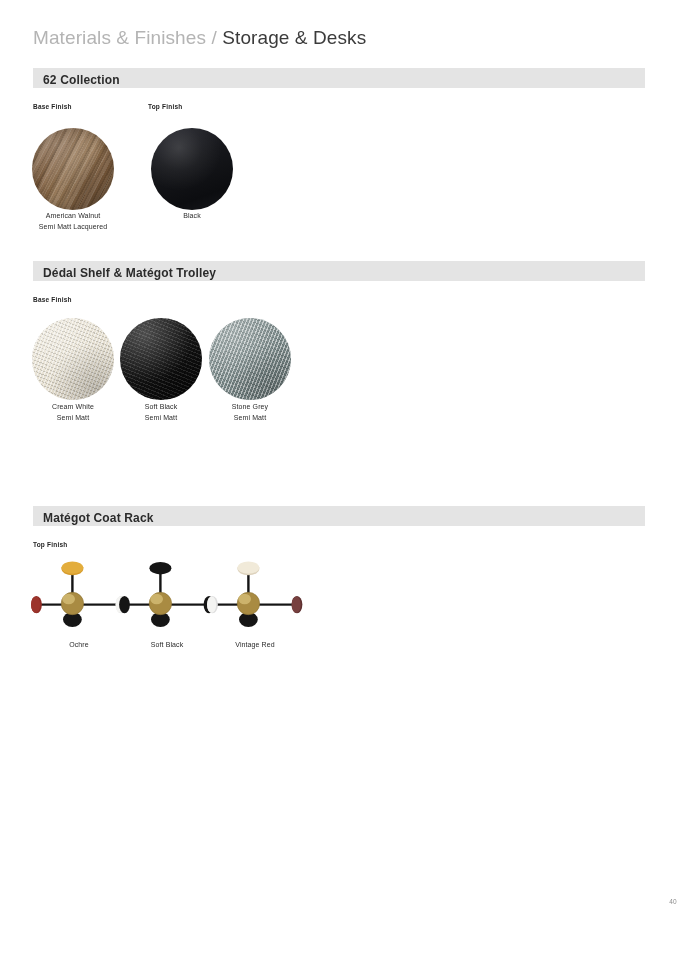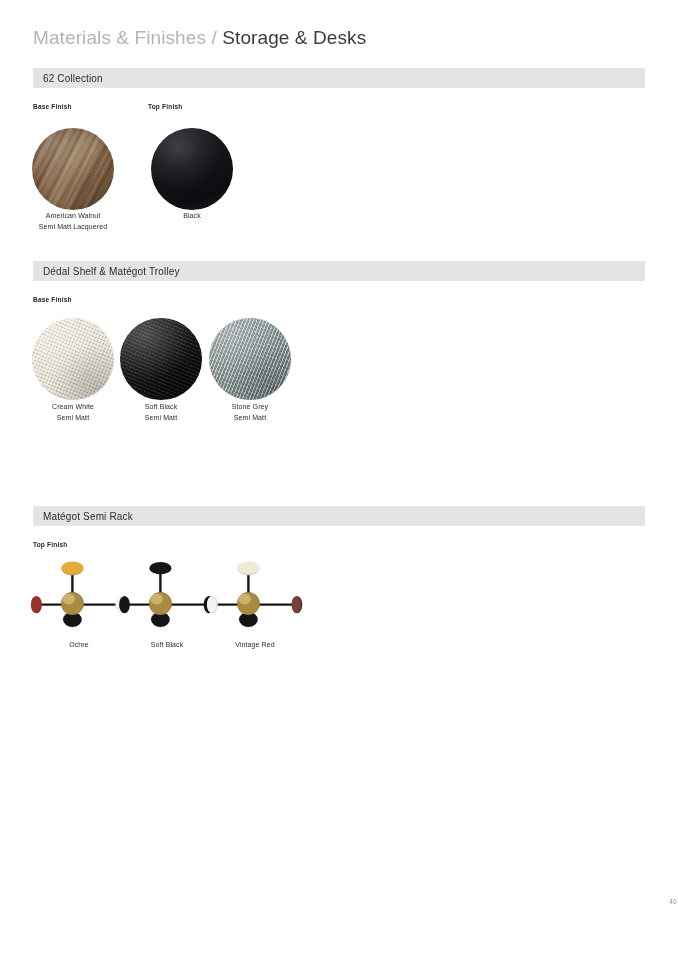--- a/index.html
+++ b/index.html
@@ -23,21 +23,21 @@
   .page-title .sep{color:#b4b4b4;}
   .page-title .strong{color:#3b3b3b;}
 
   
   .band{
     position:absolute;left:33px;width:612px;height:20px;
     background:#e4e4e4;
   }
   .band-label{
     position:absolute;left:10px;top:5px;
-    font-size:10px;font-weight:400;color:#2b2b2b;
+    font-size:12px;font-weight:700;color:#2b2b2b;
     letter-spacing:.15px;white-space:nowrap;
   }
 
   
   .finish-label{
     position:absolute;
     font-size:6.5px;font-weight:700;color:#1f1f1f;
     letter-spacing:.2px;white-space:nowrap;
   }
 
@@ -165,21 +165,21 @@
 
   <div class="swatch" style="left:209px;top:318px;width:82px;height:82px;">
     <div class="mesh sw-stonegrey"></div>
     <div class="mesh-dots-light"></div>
     <div class="sheen"></div>
   </div>
   <div class="swatch-caption" style="left:197px;top:402px;width:106px;">Stone Grey
 Semi Matt</div>
 
   <div class="band" style="top:506px;">
-    <span class="band-label">Matégot Semi Rack</span>
+    <span class="band-label">Matégot Coat Rack</span>
   </div>
 
   <div class="finish-label" style="left:33px;top:541px;">Top Finish</div>
 
   <div class="rack" style="left:27px;top:558px;width:104px;height:72px;">
     <svg width="104" height="72" viewBox="0 0 104 72">
       <g>
         <rect x="7" y="45.5" width="90" height="2.2" fill="#141414"></rect>
         <rect x="44.2" y="11" width="2.4" height="36" fill="#141414"></rect>
         <rect x="44.2" y="47" width="2.4" height="13" fill="#141414"></rect>

